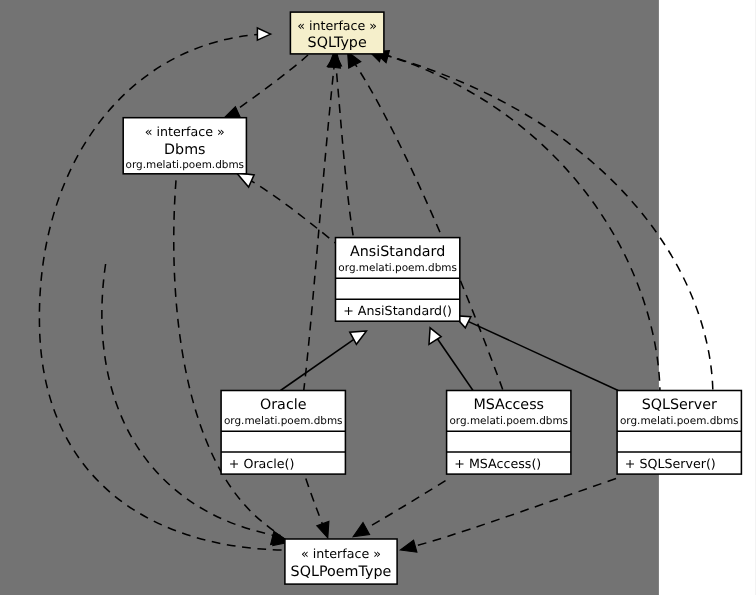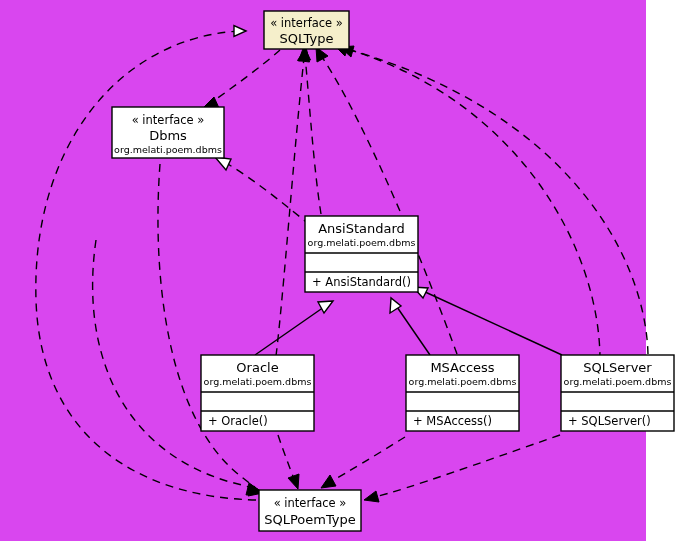--- a/index.html
+++ b/index.html
@@ -8,23 +8,23 @@
     background: #ffffff;
   }
   body {
     width: 687px;
     height: 541px;
     font-family: "DejaVu Sans", sans-serif;
     overflow: hidden;
   }
   #diagram-root {
     position: relative;
-    width: 646px;
+    width: 599px;
     height: 541px;
-    background: #d946ef;
+    background: #737373;
   }
   svg#uml-canvas {
     display: block;
     width: 687px;
     height: 541px;
   }
   .cls-box-rect {
     stroke: #000000;
     stroke-width: 1.4;
   }

